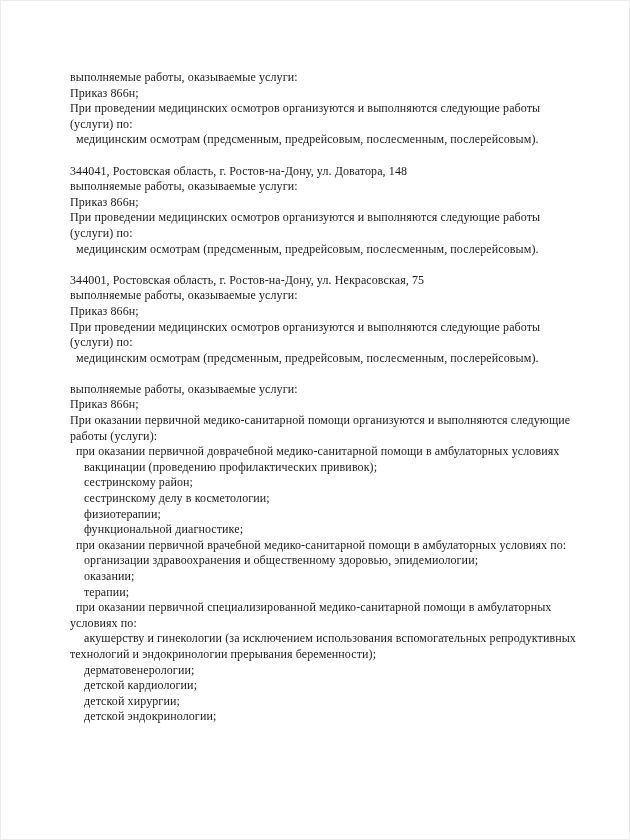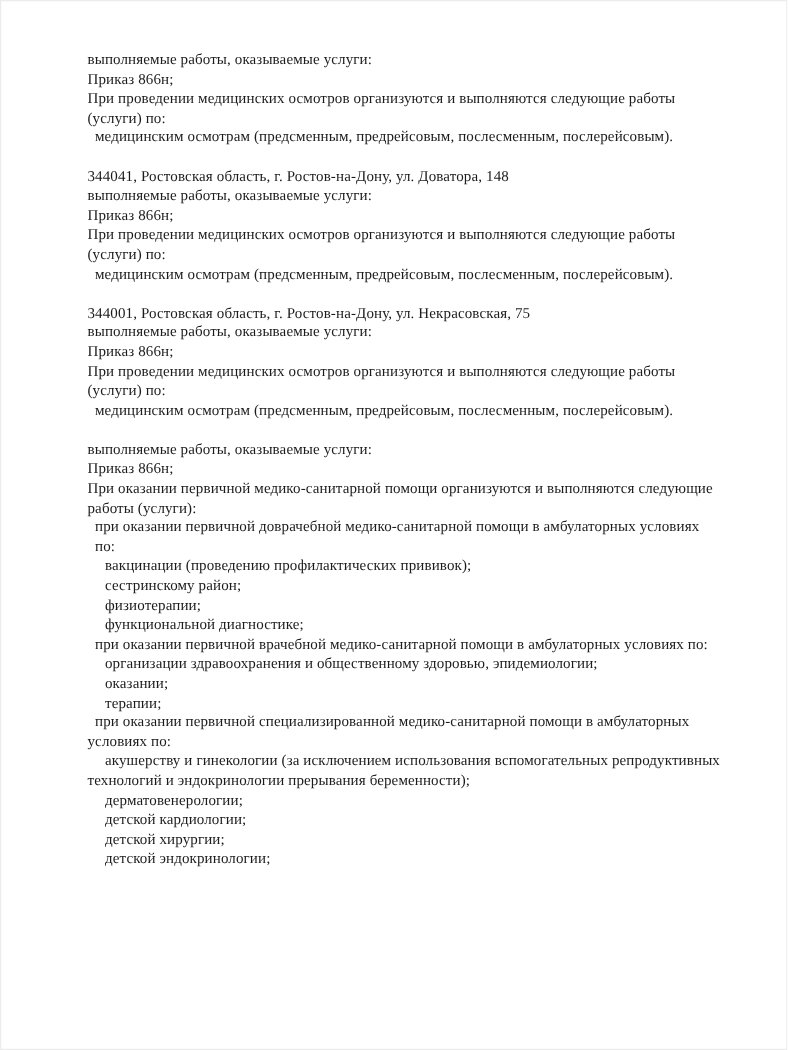--- a/index.html
+++ b/index.html
@@ -10,21 +10,21 @@
   }
   body {
     font-family: "Liberation Serif", "DejaVu Serif", serif;
     color: #1c1c1c;
     overflow: hidden;
   }
   .page {
     width: 630px;
     height: 840px;
     background: #ffffff;
-    padding: 40px 30px 0 70px;
+    padding: 70px 30px 0 70px;
     outline: 1px solid #ececec;
     outline-offset: -1px;
     overflow: hidden;
   }
   .doc-body {
     width: 100%;
   }
   .line {
     font-size: 12px;
     line-height: 15.6px;
@@ -59,23 +59,23 @@
       <div class="line"><span>Приказ 866н;</span></div>
       <div class="line"><span>При проведении медицинских осмотров организуются и выполняются следующие работы</span></div>
       <div class="line"><span>(услуги) по:</span></div>
       <div class="line indent-1"><span>медицинским осмотрам (предсменным, предрейсовым, послесменным, послерейсовым).</span></div>
       <div class="line blank"><span>&nbsp;</span></div>
       <div class="line"><span>выполняемые работы, оказываемые услуги:</span></div>
       <div class="line"><span>Приказ 866н;</span></div>
       <div class="line"><span>При оказании первичной медико-санитарной помощи организуются и выполняются следующие</span></div>
       <div class="line"><span>работы (услуги):</span></div>
       <div class="line indent-1"><span>при оказании первичной доврачебной медико-санитарной помощи в амбулаторных условиях</span></div>
-      <div class="line indent-1"><span>по:</span></div>
       <div class="line indent-2"><span>вакцинации (проведению профилактических прививок);</span></div>
       <div class="line indent-2"><span>сестринскому район;</span></div>
+      <div class="line indent-2"><span>сестринскому делу в косметологии;</span></div>
       <div class="line indent-2"><span>физиотерапии;</span></div>
       <div class="line indent-2"><span>функциональной диагностике;</span></div>
       <div class="line indent-1"><span>при оказании первичной врачебной медико-санитарной помощи в амбулаторных условиях по:</span></div>
       <div class="line indent-2"><span>организации здравоохранения и общественному здоровью, эпидемиологии;</span></div>
       <div class="line indent-2"><span>оказании;</span></div>
       <div class="line indent-2"><span>терапии;</span></div>
       <div class="line indent-1"><span>при оказании первичной специализированной медико-санитарной помощи в амбулаторных</span></div>
       <div class="line"><span>условиях по:</span></div>
       <div class="line indent-2"><span>акушерству и гинекологии (за исключением использования вспомогательных репродуктивных</span></div>
       <div class="line"><span>технологий и эндокринологии прерывания беременности);</span></div>

